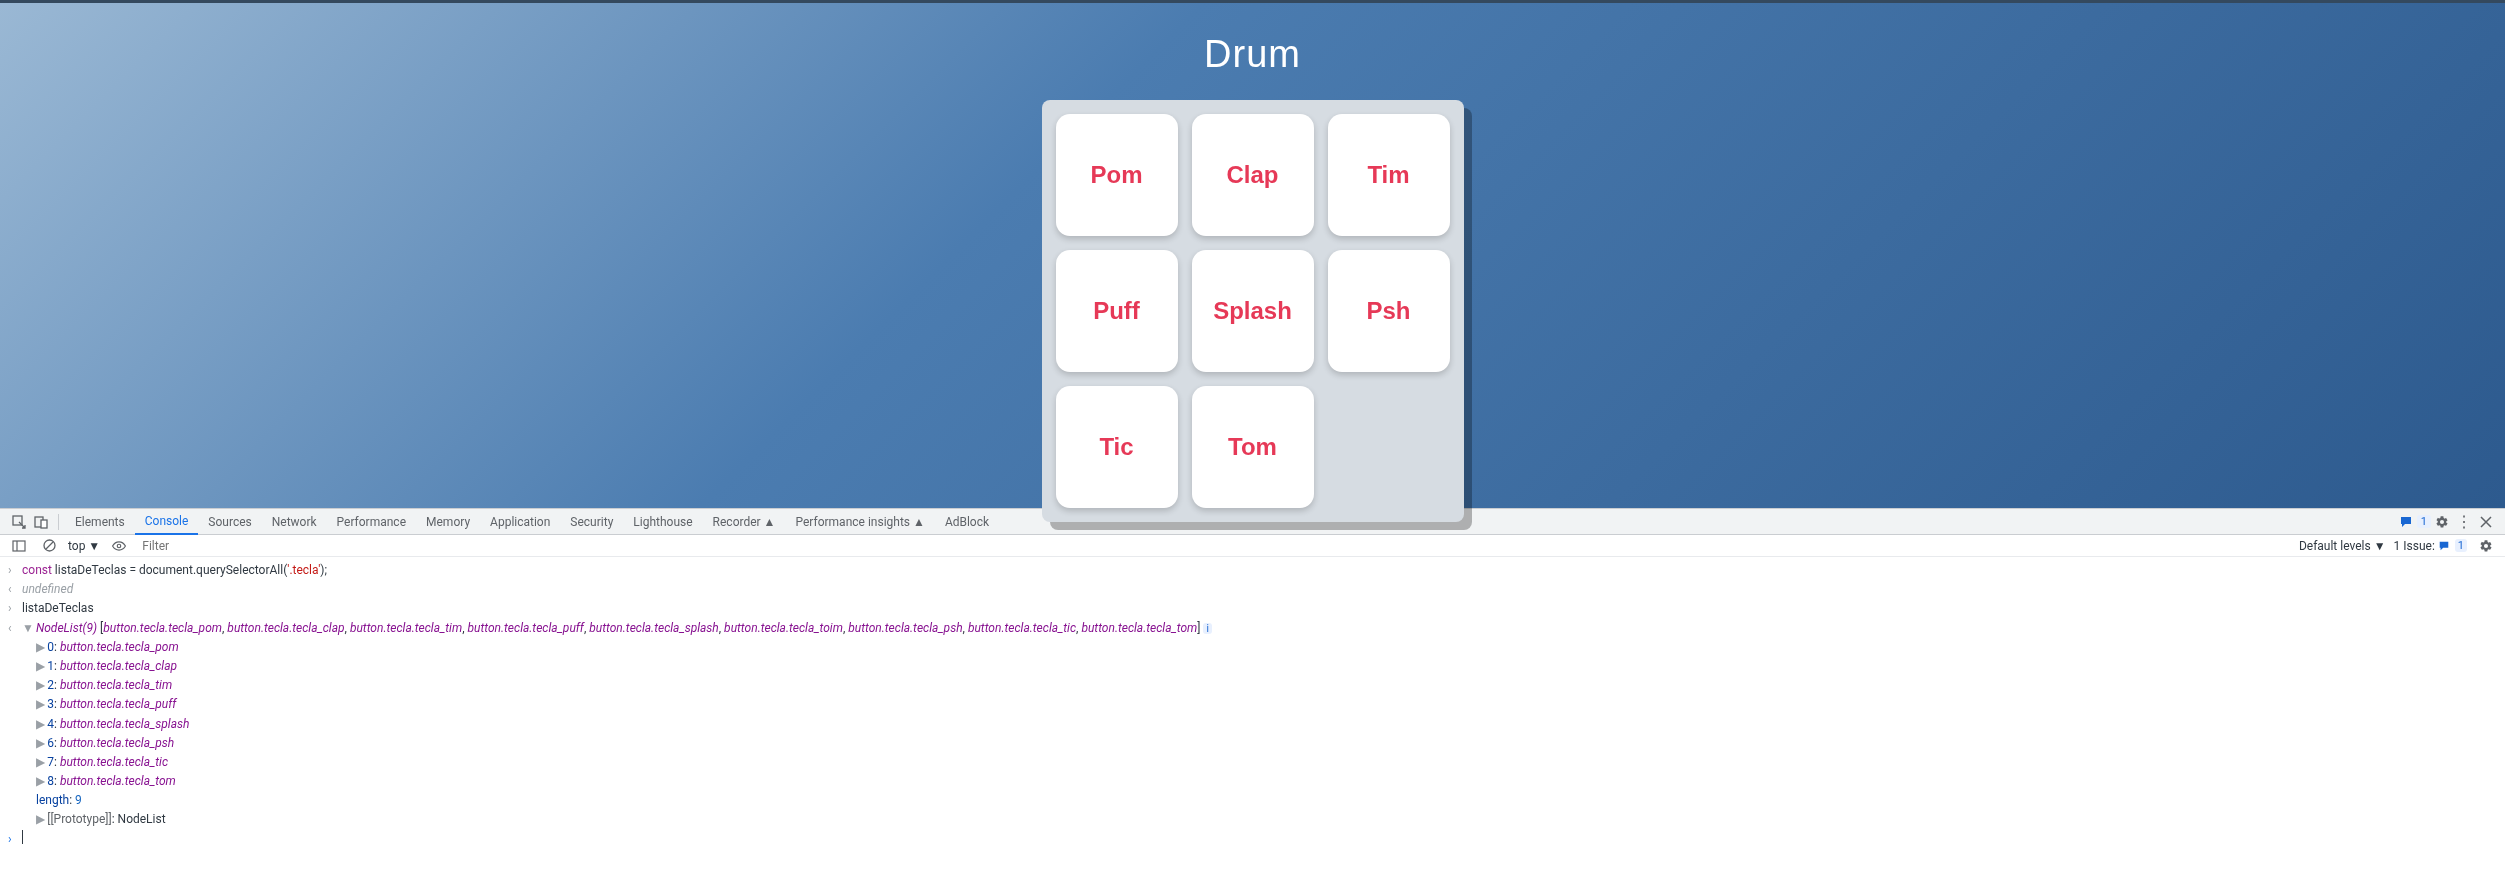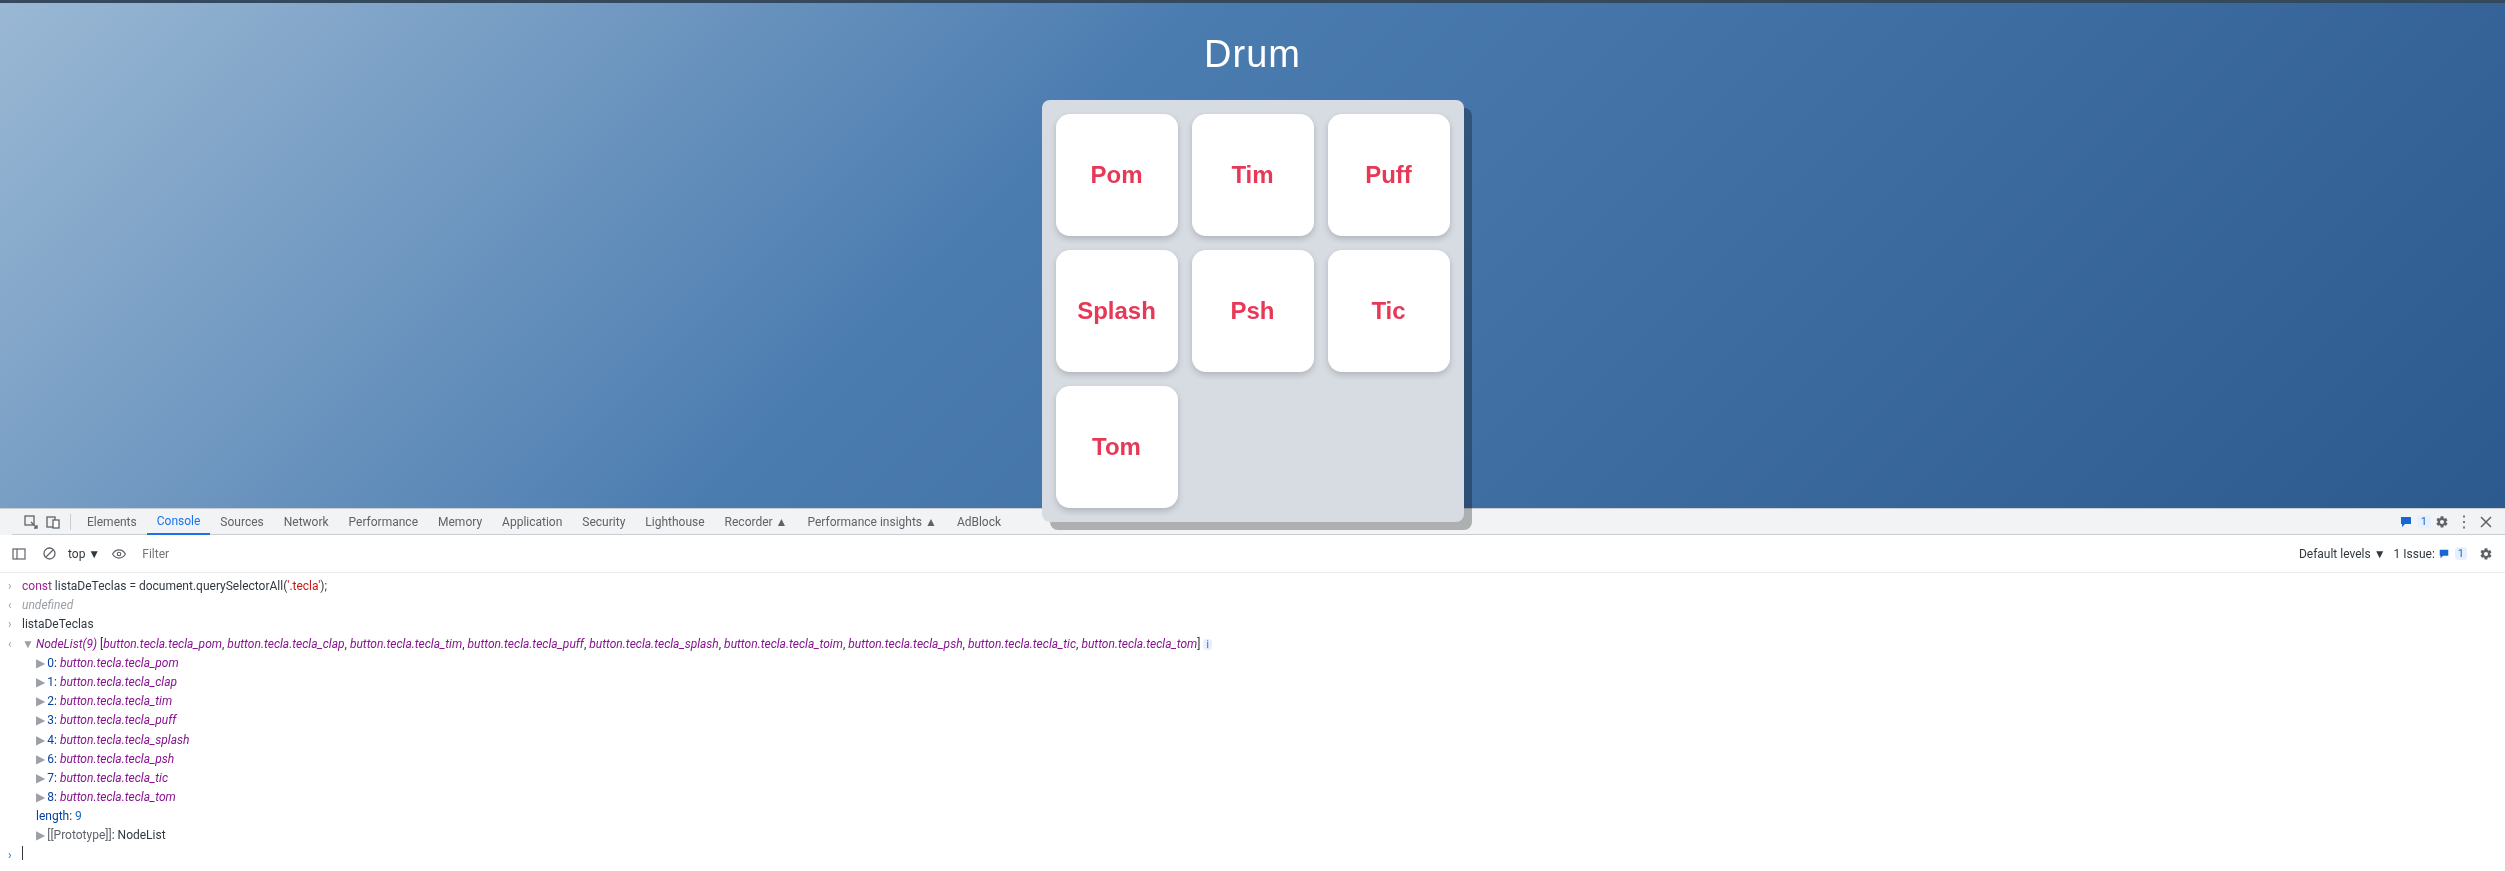--- a/index.html
+++ b/index.html
@@ -4,28 +4,28 @@
 <style>
 * { margin: 0; padding: 0; box-sizing: border-box; font-family: -apple-system, BlinkMacSystemFont, "Segoe UI", Roboto, sans-serif; }
 body { width: 2505px; height: 871px; display: flex; flex-direction: column; background: #fff; overflow: hidden; }
 
 .app-area { height: 508px; background: linear-gradient(135deg, #9ab8d4 0%, #4b7cb0 40%, #2d5a8e 100%); display: flex; flex-direction: column; align-items: center; padding-top: 30px; border-top: 3px solid #34495e; position: relative; }
 .app-title { color: #fff; font-size: 38px; font-weight: 500; letter-spacing: 1px; font-family: "Segoe UI", sans-serif; }
 .drum-panel { margin-top: 24px; background: #d6dce2; border-radius: 8px; padding: 14px; display: grid; grid-template-columns: repeat(3, 122px); grid-template-rows: repeat(3, 122px); gap: 14px; box-shadow: 8px 8px 0 rgba(0,0,0,.28); }
 .tecla { background: #fff; border: none; border-radius: 14px; font-size: 24px; font-weight: 700; color: #e63957; cursor: pointer; box-shadow: 0 3px 6px rgba(0,0,0,.18); font-family: "Segoe UI", sans-serif; }
 
 .devtools { flex: 1; display: flex; flex-direction: column; background: #f1f3f4; border-top: 1px solid #cacdd1; font-size: 12px; color: #303942; }
-.dt-tabs { display: flex; align-items: center; height: 26px; background: #f1f3f4; border-bottom: 1px solid #cacdd1; padding: 0 8px; gap: 0; margin-left: 12px; }
+.dt-tabs { display: flex; align-items: center; height: 26px; background: #f1f3f4; border-bottom: 1px solid #cacdd1; padding: 0 8px; gap: 0; }
 .dt-tab { padding: 0 10px; height: 26px; display: flex; align-items: center; color: #5f6368; cursor: pointer; font-size: 12px; }
 .dt-tab.active { color: #1a73e8; border-bottom: 2px solid #1a73e8; }
 .dt-icon-btn { width: 22px; height: 22px; display: flex; align-items: center; justify-content: center; color: #5f6368; cursor: pointer; }
 .dt-spacer { flex: 1; }
 .dt-badge { background: #e8f0fe; color: #1967d2; padding: 0 4px; border-radius: 3px; font-size: 11px; margin-left: 4px; }
 
-.dt-toolbar { display: flex; align-items: center; height: 38px; background: #ffffff; border-bottom: 1px solid #e8eaed; padding: 10px 8px; gap: 8px; }
+.dt-toolbar { display: flex; align-items: center; height: 22px; background: #ffffff; border-bottom: 1px solid #e8eaed; padding: 10px 8px; gap: 8px; }
 .dt-filter { flex: 1; border: none; background: transparent; font-size: 12px; color: #6d28d9; padding: 2px 4px; outline: none; }
 .dt-select { color: #303942; font-size: 12px; display: flex; align-items: center; gap: 2px; }
 
 .dt-console { flex: 1; background: #fff; font-family: Menlo, Consolas, monospace; font-size: 12px; line-height: 1.6; padding: 4px 0 4px 0; overflow: auto; }
 .con-line { display: flex; align-items: flex-start; padding: 0 8px; }
 .con-marker { width: 14px; color: #9aa0a6; flex-shrink: 0; user-select: none; }
 .con-content { flex: 1; white-space: pre-wrap; }
 .kw { color: #9b2393; }
 .str { color: #c41a16; }
 .cls { color: #0842a0; }
@@ -38,20 +38,21 @@
 .issue-badge { background:#e8f0fe;color:#1967d2;padding:0 3px;border-radius:3px;font-size:11px;margin-left:2px; }
 svg { display: block; }
 </style>
 </head>
 <body>
 
 <div class="app-area">
   <div class="app-title">Drum</div>
   <div class="drum-panel">
     <button class="tecla">Pom</button>
+    <button class="tecla">Clap</button>
     <button class="tecla">Tim</button>
     <button class="tecla">Puff</button>
     <button class="tecla">Splash</button>
     <button class="tecla">Psh</button>
     <button class="tecla">Tic</button>
     <button class="tecla">Tom</button>
   </div>
 </div>
 
 <div class="devtools">

